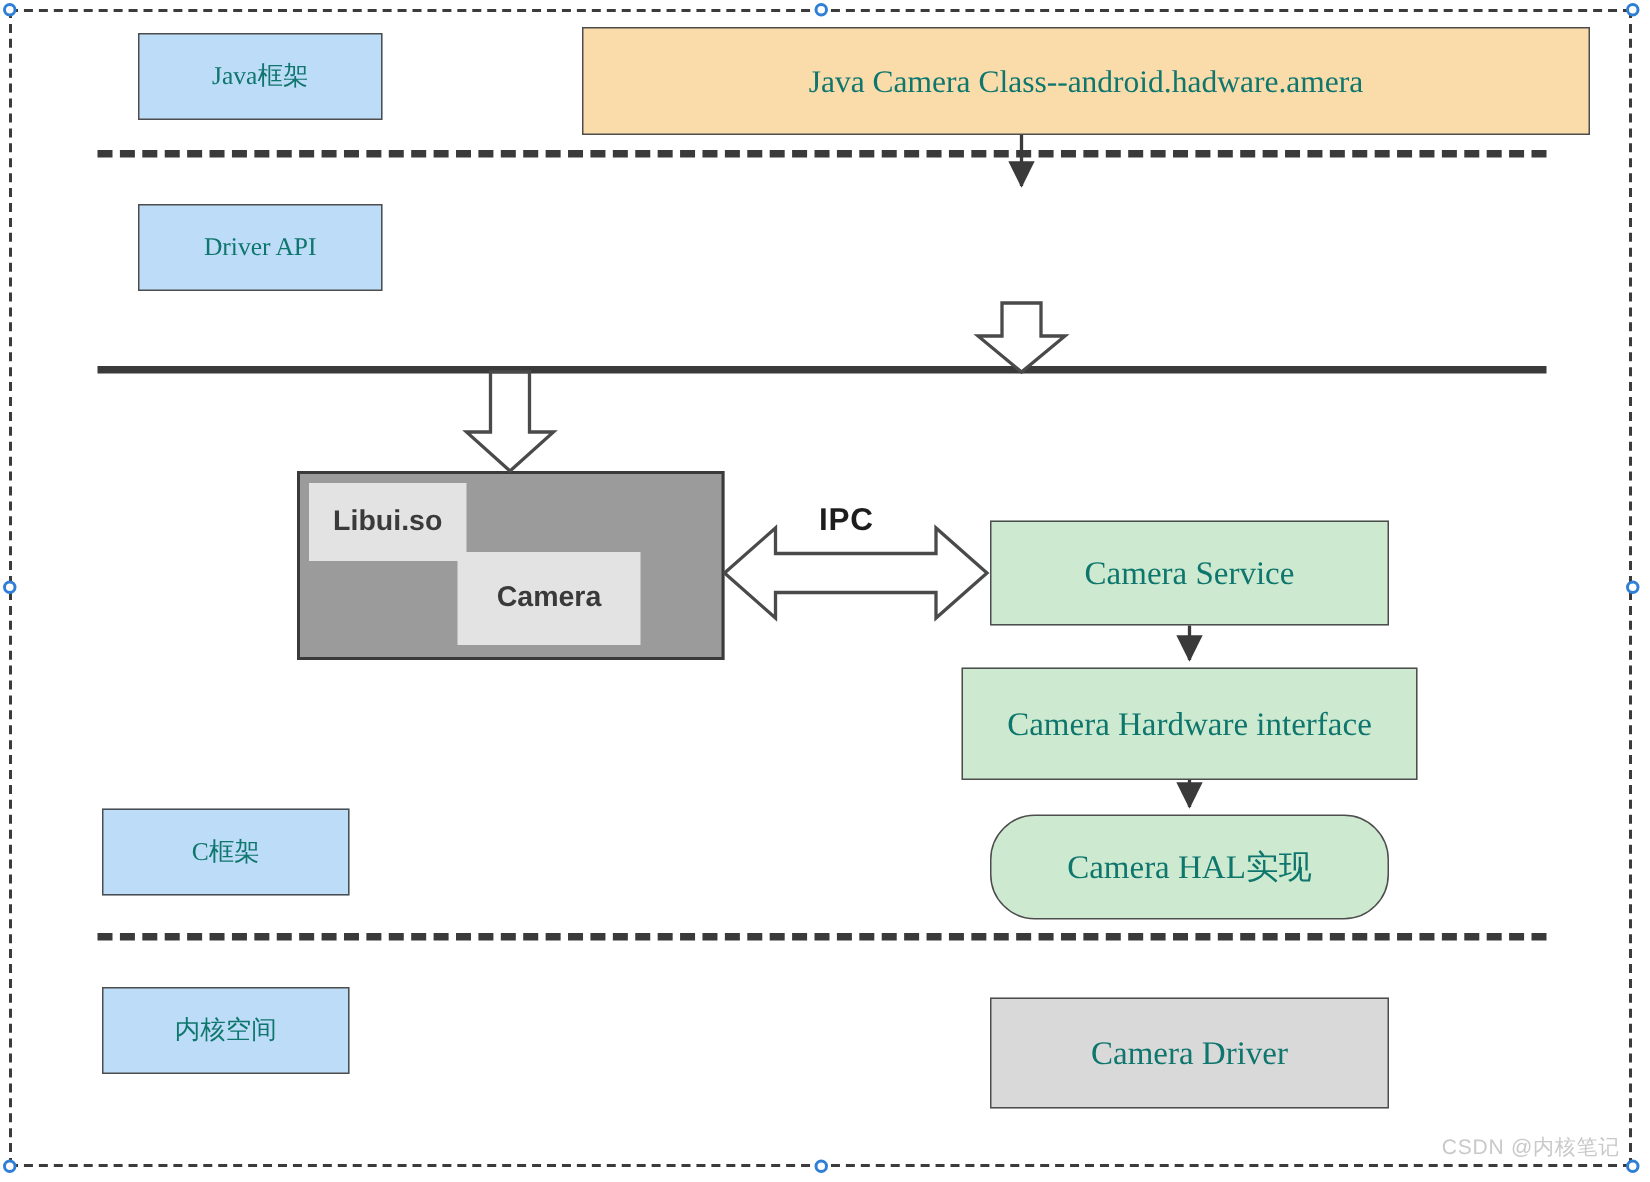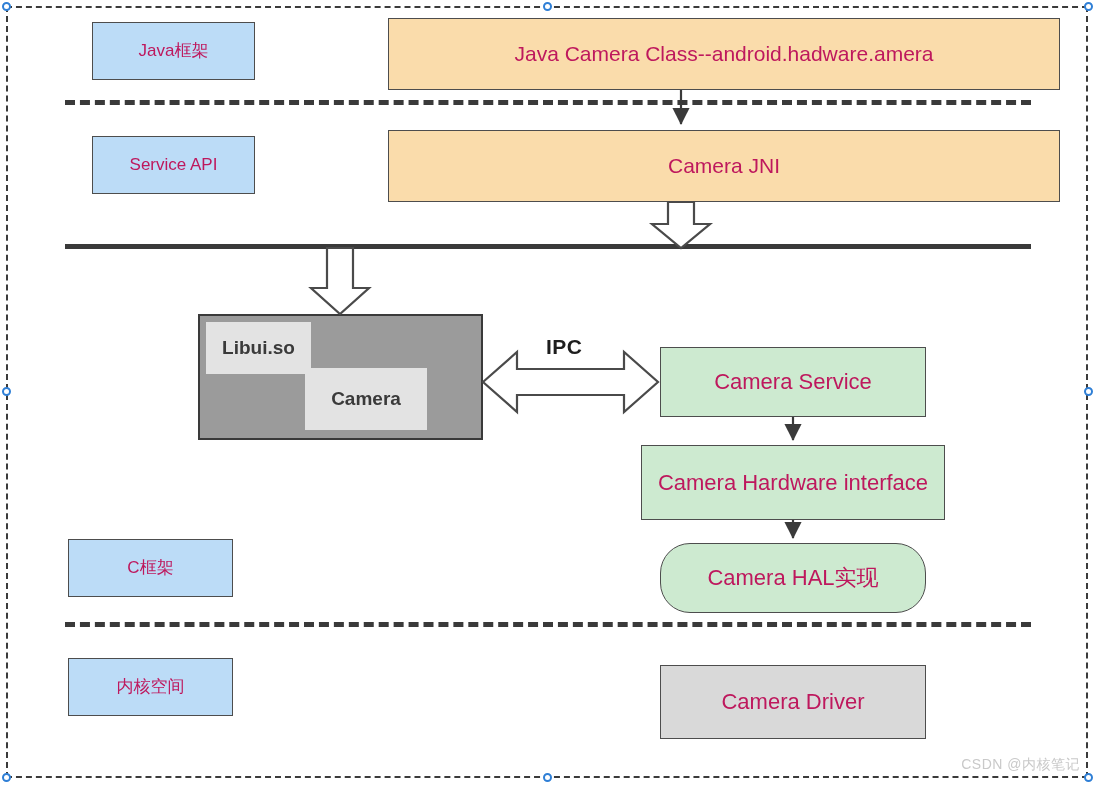--- a/index.html
+++ b/index.html
@@ -41,22 +41,23 @@
 
   
   .node {
     position: absolute;
     box-sizing: border-box;
     border: 1.6px solid #4d4d4d;
     display: flex;
     align-items: center;
     justify-content: center;
     text-align: center;
-    color: #be185d;
+    color: #0f766e;
     line-height: 1.25;
+    font-family: Liberation Serif, serif;
   }
   .blue  { background: #bcdcf7; }
   .orange{ background: #fadcab; margin-left: 44px; }
   .green { background: #cdead0; }
   .greyd { background: #d9d9d9; }
 
   .n-label   { font-size: 17px; }
   .n-title   { font-size: 21px; }
   .n-big     { font-size: 22px; }
 
@@ -127,38 +128,35 @@
 
   <div class="sep-dashed" style="top:100px;"></div>
   <div class="sep-solid" style="top:244px;"></div>
   <div class="sep-dashed" style="top:622px;"></div>
 
   <div class="node blue n-label" style="left:92px;  top:22px;  width:163px; height:58px;">
     <span>Java框架</span>
   </div>
 
   <div class="node blue n-label" style="left:92px;  top:136px; width:163px; height:58px;">
-    <span>Service API</span>
+    <span>Driver API</span>
   </div>
 
   <div class="node blue n-label" style="left:68px;  top:539px; width:165px; height:58px;">
     <span>C框架</span>
   </div>
 
   <div class="node blue n-label" style="left:68px;  top:658px; width:165px; height:58px;">
     <span>内核空间</span>
   </div>
 
   <div class="node orange n-title" style="left:344px; top:18px; width:672px; height:72px;">
     <span>Java Camera Class--android.hadware.amera</span>
   </div>
 
-  <div class="node orange n-title" style="left:344px; top:130px; width:672px; height:72px;">
-    <span>Camera JNI</span>
-  </div>
 
   <div class="grey-block" style="left:198px; top:314px; width:285px; height:126px;">
     <div class="grey-inner" style="left:6px; top:6px; width:105px; height:52px;">
       <span>Libui.so</span>
     </div>
     <div class="grey-inner" style="left:105px; top:52px; width:122px; height:62px;">
       <span>Camera</span>
     </div>
   </div>
 

